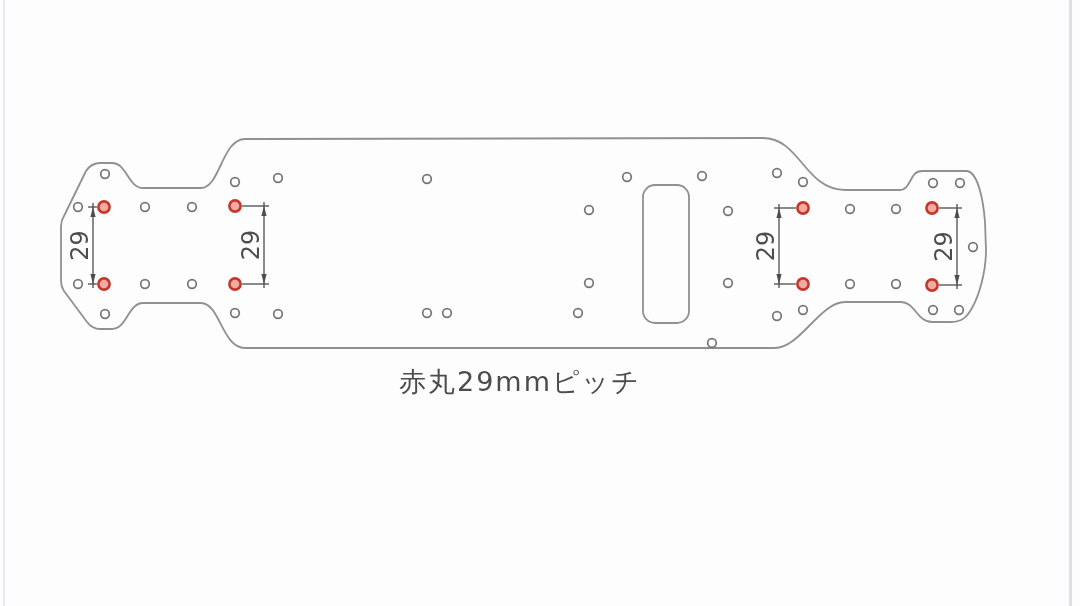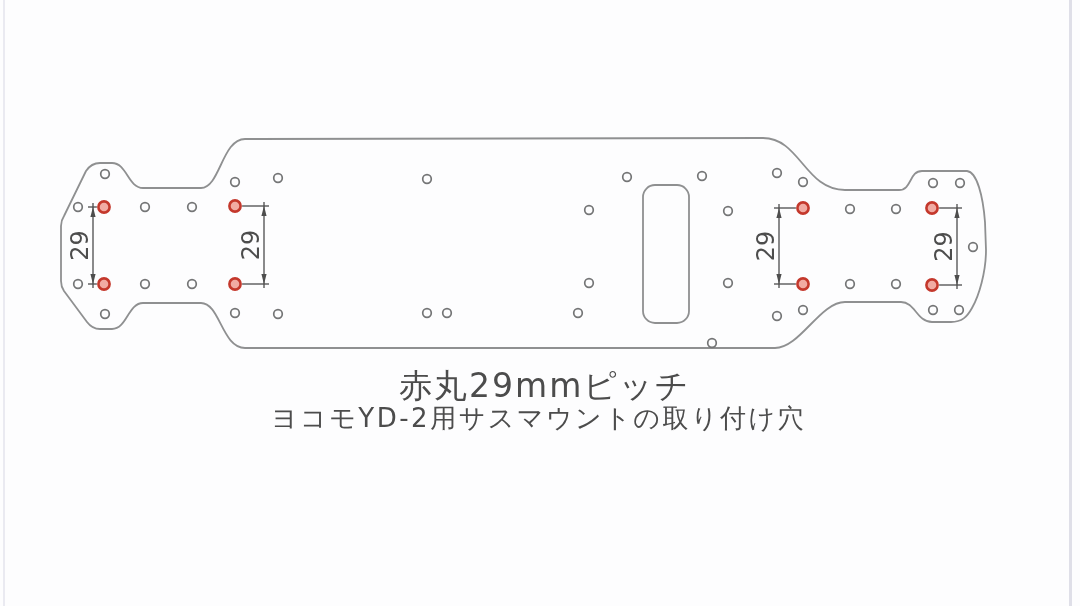--- a/index.html
+++ b/index.html
@@ -6,21 +6,21 @@
   .page{
     position:relative;width:1080px;height:606px;
     background:#fdfdfe;overflow:hidden;
     font-family:"DejaVu Sans","Liberation Sans",sans-serif;
   }
   .edge-line{position:absolute;top:0;bottom:0;}
   .edge-left{left:3px;width:2px;background:#eaeaf1;}
   .edge-right{left:1069px;width:3px;background:#dfdfe8;}
   .drawing-svg{position:absolute;left:0;top:0;}
   .caption{position:absolute;color:#4c4c4c;white-space:nowrap;}
-  .caption-1{left:399px;top:364px;font-size:33px;letter-spacing:2px;}
+  .caption-1{left:399px;top:364px;font-size:27px;letter-spacing:2px;}
   .caption-2{left:271px;top:401px;font-size:26px;letter-spacing:2.5px;}
 </style>
 </head>
 <body>
 
 <div class="page">
   <div class="edge-line edge-left"></div>
   <div class="edge-line edge-right"></div>
 
   <svg id="chassis-svg" class="drawing-svg" width="1080" height="606" viewBox="0 0 1080 606">
@@ -90,14 +90,13 @@
       <text x="766" y="246" fill="#4d4d4d" font-size="24" text-anchor="middle" dominant-baseline="central" transform="rotate(-90 766 246)">29</text>
       <line x1="939.1" y1="208" x2="962" y2="208" stroke="#4d4d4d" stroke-width="1.3"></line>
       <line x1="939.1" y1="285" x2="962" y2="285" stroke="#4d4d4d" stroke-width="1.3"></line>
       <line x1="957" y1="204" x2="957" y2="289" stroke="#4d4d4d" stroke-width="1.3"></line>
       <polygon points="957,208 954.4,218 959.6,218" fill="#4d4d4d"></polygon>
       <polygon points="957,285 954.4,275 959.6,275" fill="#4d4d4d"></polygon>
       <text x="944" y="246.5" fill="#4d4d4d" font-size="24" text-anchor="middle" dominant-baseline="central" transform="rotate(-90 944 246.5)">29</text>
     </svg>
 
   <div class="caption caption-1">赤丸29mmピッチ</div>
-  <div class="caption caption-2">ヨコモYD-2用サスマウントの取り付け穴</div>
 </div>
 
 </body></html>

